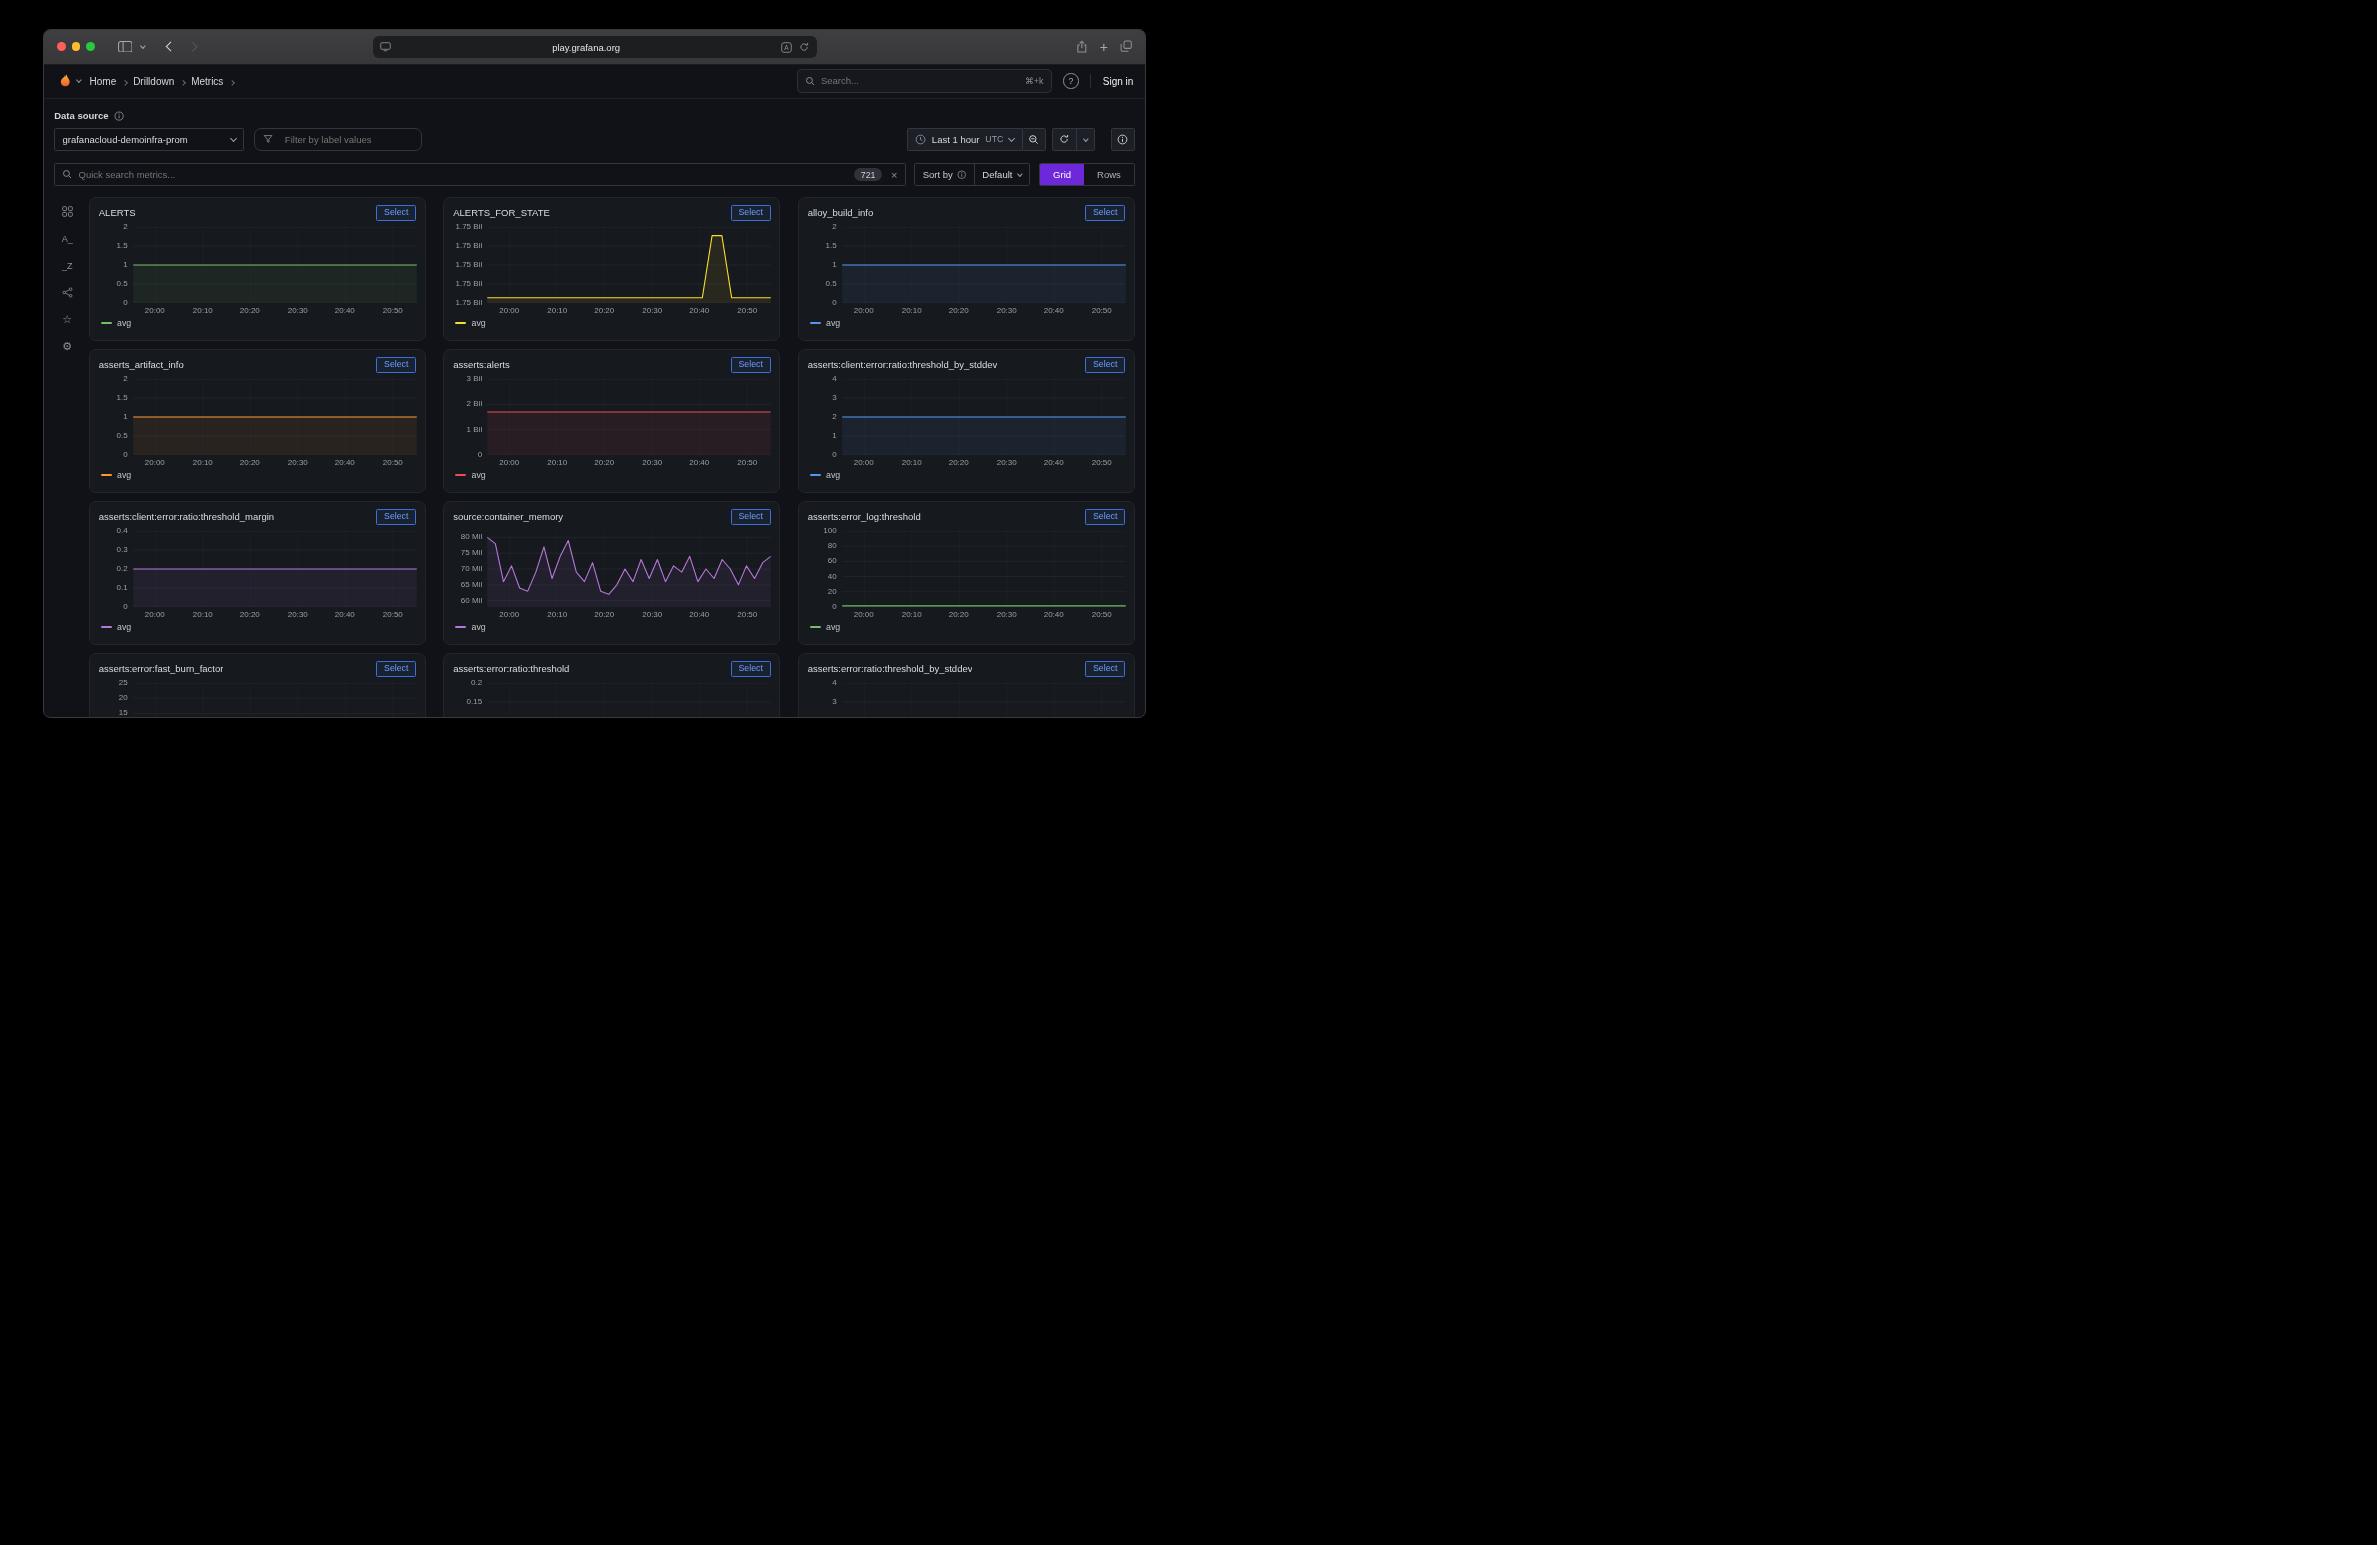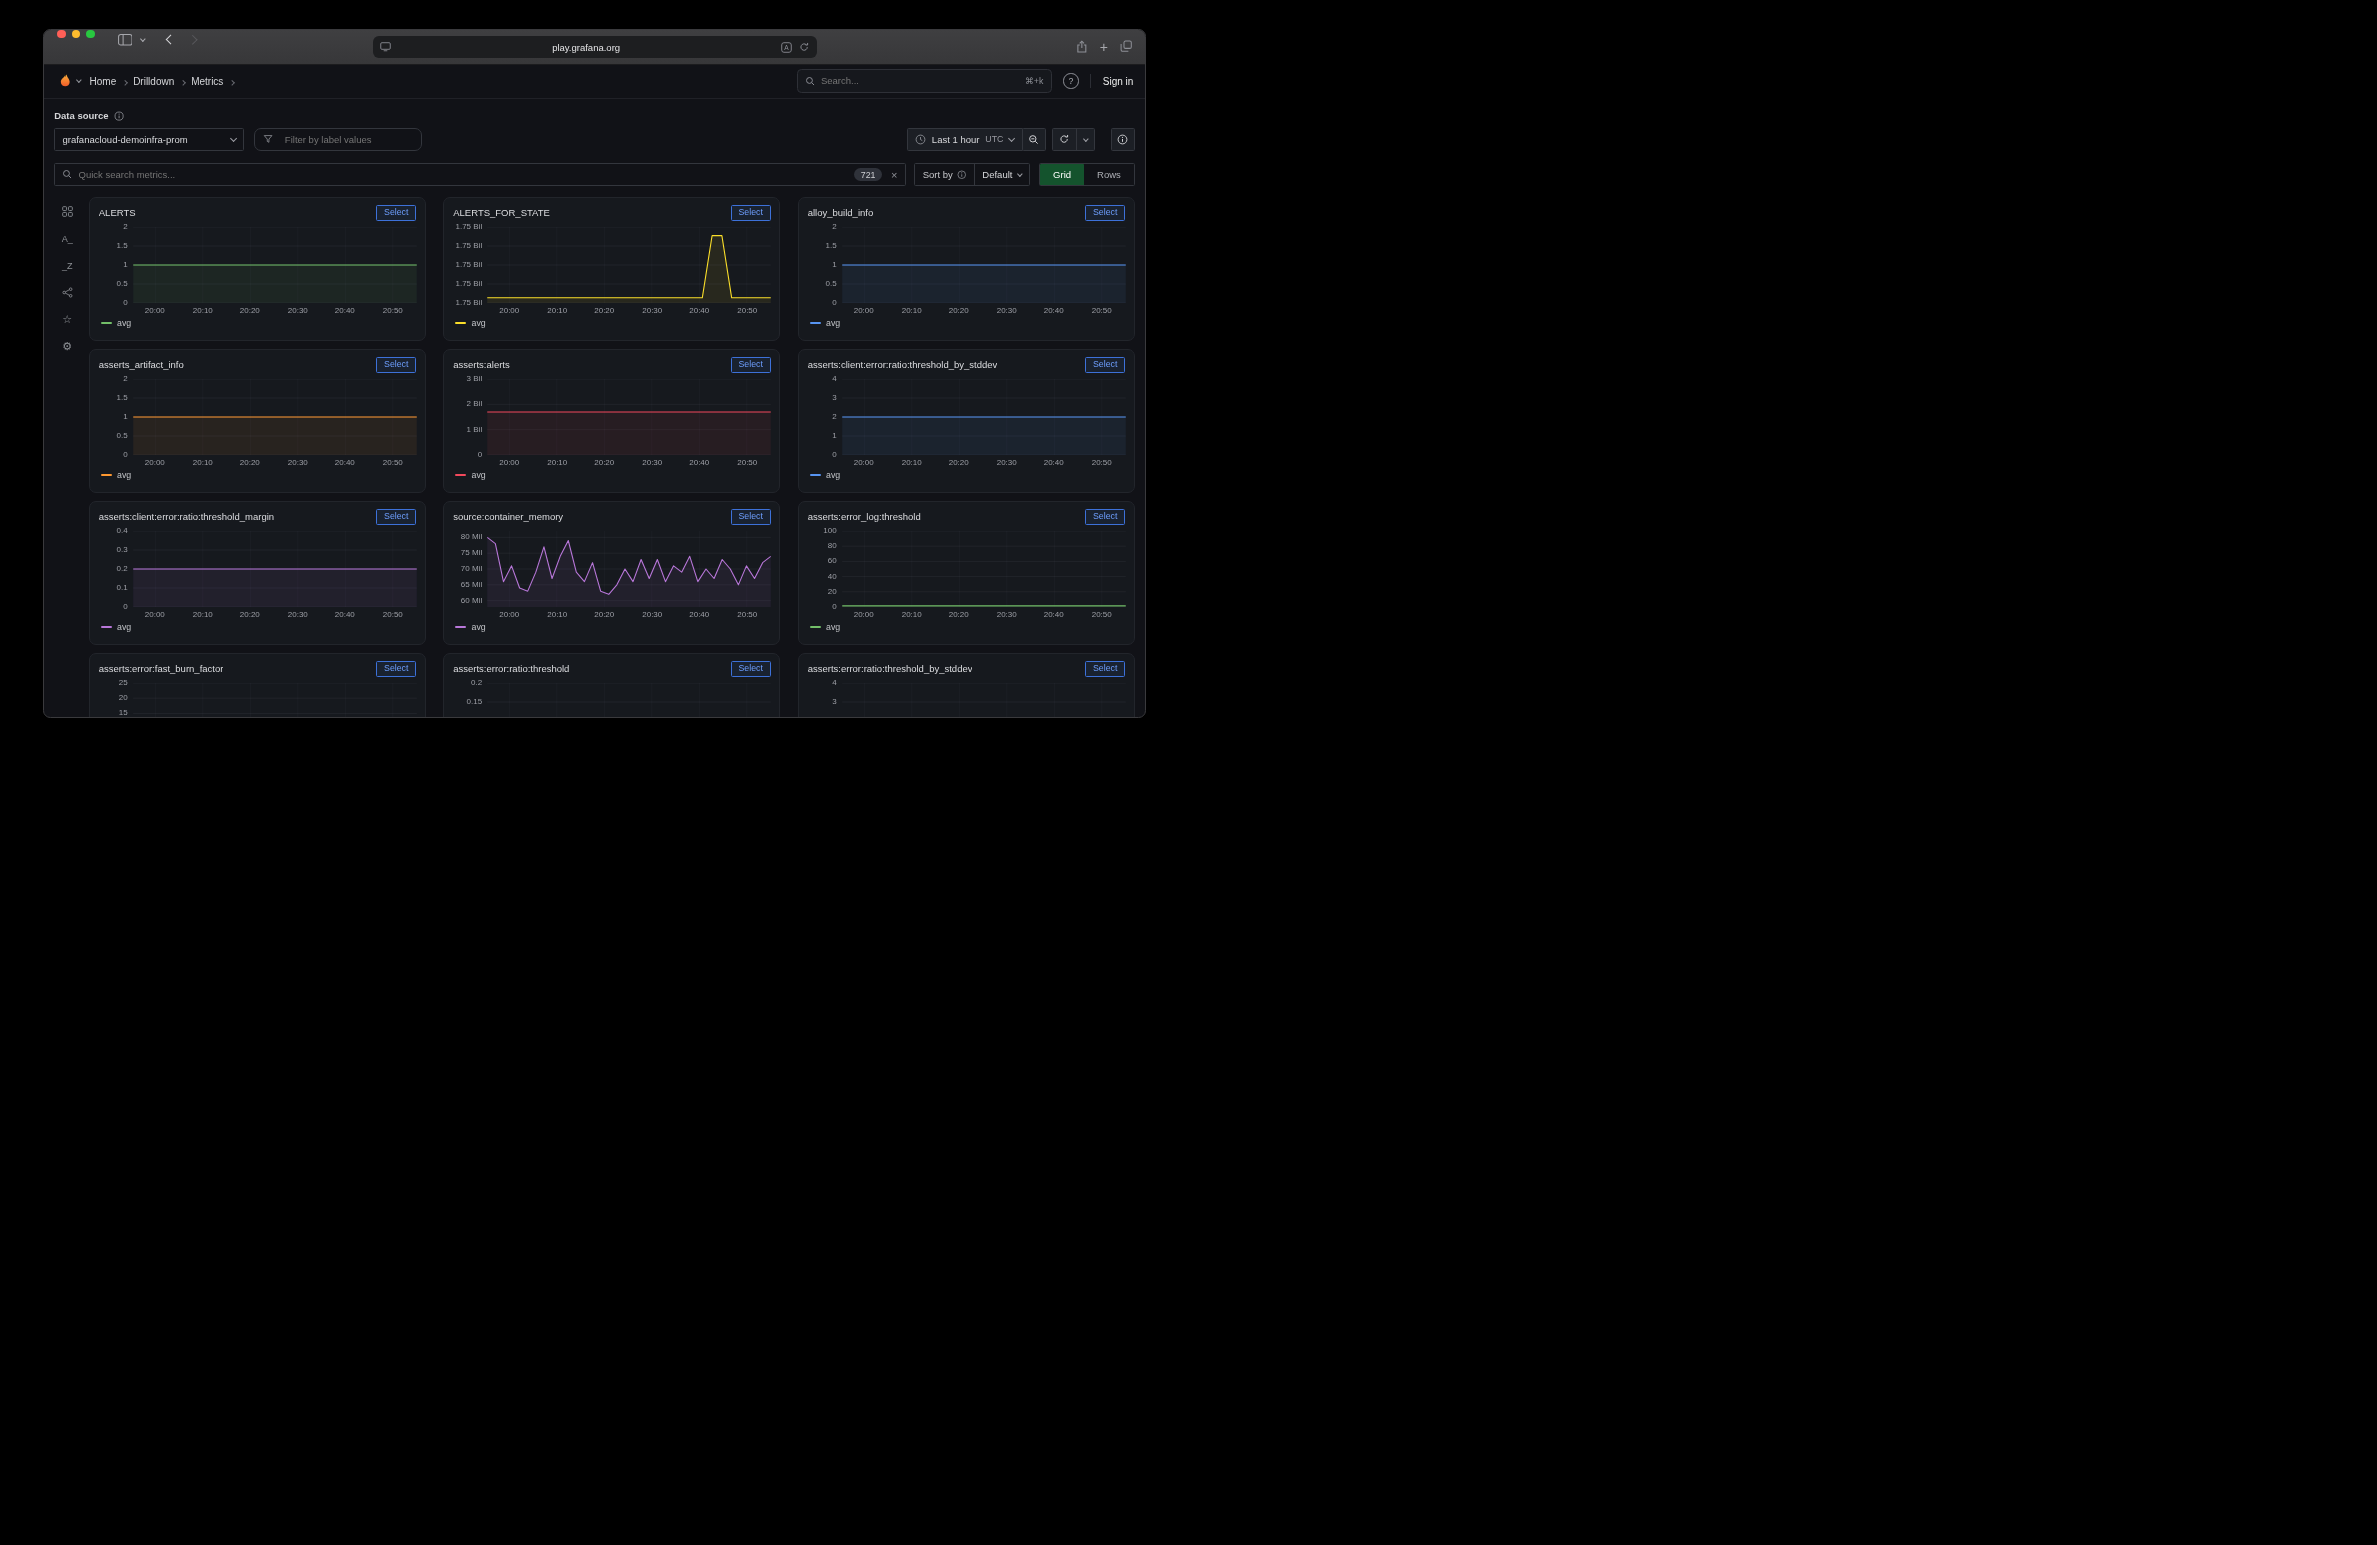--- a/index.html
+++ b/index.html
@@ -13,21 +13,21 @@
   }
   .window{
     position:absolute; left:43px; top:28.5px; width:1103px; height:689px;
     border-radius:7.3px; background:#111217; overflow:hidden;
     border:0.7px solid #3a3a3d; box-shadow:0 17.6px 51px rgba(0,0,0,.7);
     display:flex; flex-direction:column;
   }
   
   .titlebar{
     height:35px; flex:0 0 35px; background:linear-gradient(#3f3f41,#373739);
-    border-bottom:0.7px solid #1c1c1e; display:flex; padding:0 13px;
+    border-bottom:0.7px solid #1c1c1e; display:flex; align-items:center; padding:0 13px;
     position:relative;
   }
   .traffic{ display:flex; gap:5.9px; margin-right:19px;}
   .traffic span{ width:8.8px; height:8.8px; border-radius:50%; display:block;}
   .tb-ic{ color:#a7a8ad; display:flex; align-items:center; justify-content:center; width:22px; height:20.5px; border-radius:4.4px; }
   .chev{ display:inline-block; width:5.1px; height:5.1px; border-right:1.2px solid currentColor; border-bottom:1.2px solid currentColor; transform:rotate(45deg) translate(-0.7px,-0.7px);}
   .chev.sm{ width:3.7px; height:3.7px;}
   .arrow-left{ display:inline-block; width:7.3px; height:7.3px; border-left:1.5px solid currentColor; border-bottom:1.5px solid currentColor; transform:rotate(45deg);}
   .arrow-right{ display:inline-block; width:7.3px; height:7.3px; border-left:1.5px solid currentColor; border-bottom:1.5px solid currentColor; transform:rotate(-135deg);}
   .dim{ color:#59595d; }
@@ -79,21 +79,21 @@
   .search-row{ display:flex; align-items:center; gap:8.8px; margin-top:11.7px;}
   .qsearch{ flex:1; padding:0 7.3px; gap:5.9px; color:#8e9097;}
   .qsearch input{ flex:1; background:transparent; border:none; outline:none; color:#c9cacd; font-size:9.5px; font-family:inherit;}
   .count-badge{ background:#2f323a; border-radius:7.3px; padding:1.5px 6.6px; font-size:8.8px; color:#cfd0d4;}
   .clear-x{ color:#8e9097; font-size:11px; margin-left:2.9px;}
   .sort-group{ padding:0; overflow:hidden;}
   .sort-label{ display:flex; align-items:center; gap:4.4px; padding:0 7.3px; color:#c6c7cb; font-size:9.5px;}
   .sort-value{ display:flex; align-items:center; gap:5.9px; padding:0 7.3px; border-left:0.7px solid #33363d; height:100%; color:#d8d9dc;}
   .segmented{ overflow:hidden;}
   .segmented .seg{ padding:0 13px; height:22px; display:flex; align-items:center; font-size:9.5px; color:#aeb0b6;}
-  .segmented .seg.active{ background:#14532d; color:#fff; border-radius:0.7px;}
+  .segmented .seg.active{ background:#6d28d9; color:#fff; border-radius:0.7px;}
   
   .panels-section{ flex:1; display:flex; margin-top:11px; overflow:hidden;}
   .rail{ width:26px; flex:0 0 26px; display:flex; flex-direction:column; align-items:center; gap:12.4px; padding-top:7.3px; color:#8e9196;}
   .rail-item{ width:17.6px; height:14.6px; display:flex; align-items:center; justify-content:center; font-size:8.8px;}
   .rail-item.txt{ font-size:9.1px; letter-spacing:0; color:#8e9196;}
   .rail-item.big{ font-size:11px;}
   .panel-grid{ flex:1; display:grid; grid-template-columns:repeat(3,1fr); column-gap:17.6px; row-gap:8px; grid-auto-rows:144px; margin-left:8.8px;}
   .panel{ background:#16191e; border:0.7px solid #22252b; border-radius:7px; padding:4.4px 8.8px 5.9px; height:144px; overflow:hidden;}
   .panel-head{ display:flex; align-items:center; justify-content:space-between; height:20.5px; margin-bottom:3.7px;}
   .panel-title{ font-size:9.5px; font-weight:500; color:#dcdde0; white-space:nowrap; overflow:hidden; text-overflow:ellipsis;}

